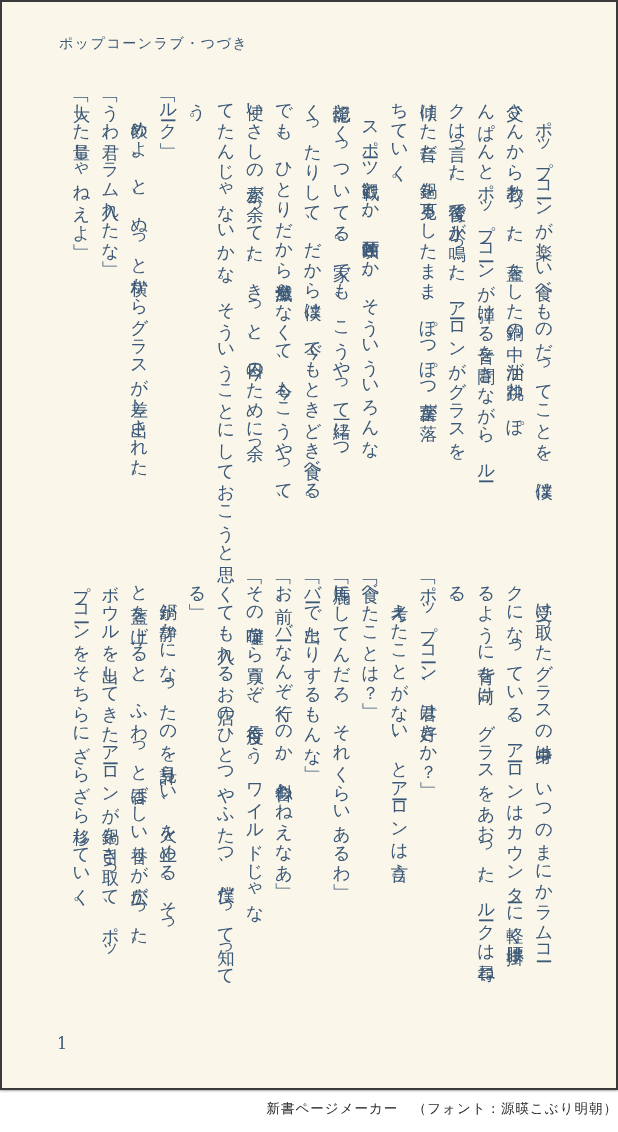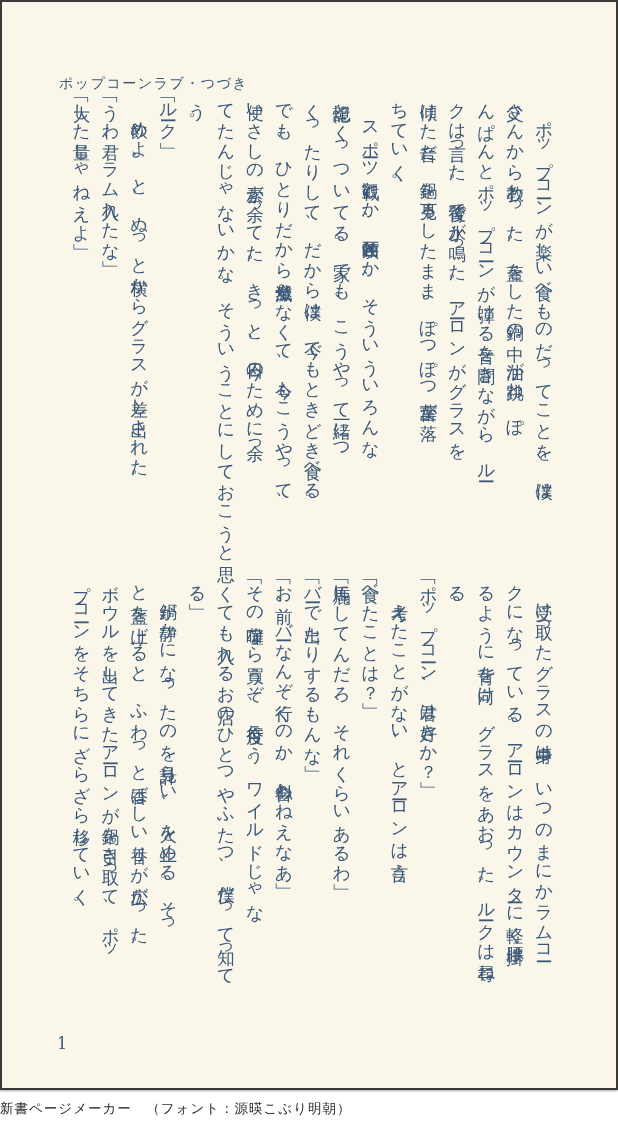--- a/index.html
+++ b/index.html
@@ -28,21 +28,20 @@
   }
   
   .running-head {
     position: absolute;
     top: 33px;
     left: 57px;
     font-size: 14px;
     letter-spacing: 1.5px;
     color: #3B5878;
     white-space: nowrap;
-    margin-top: 40px;
   }
   
   .vblock {
     position: absolute;
     right: 58px;
     width: 502px;
     height: 428px;
     writing-mode: vertical-rl;
     text-orientation: mixed;
     font-size: 17.5px;
@@ -65,21 +64,21 @@
     top: 1032px;
     font-size: 16px;
     color: #3B5878;
   }
   
   .caption {
     position: absolute;
     left: 0;
     top: 1100px;
     width: 618px;
-    text-align: left;
+    text-align: right;
     font-size: 13.5px;
     letter-spacing: 1px;
     color: #2D2D2D;
     white-space: nowrap;
   }
 </style>
 </head>
 <body>
 
 <div class="sheet">

